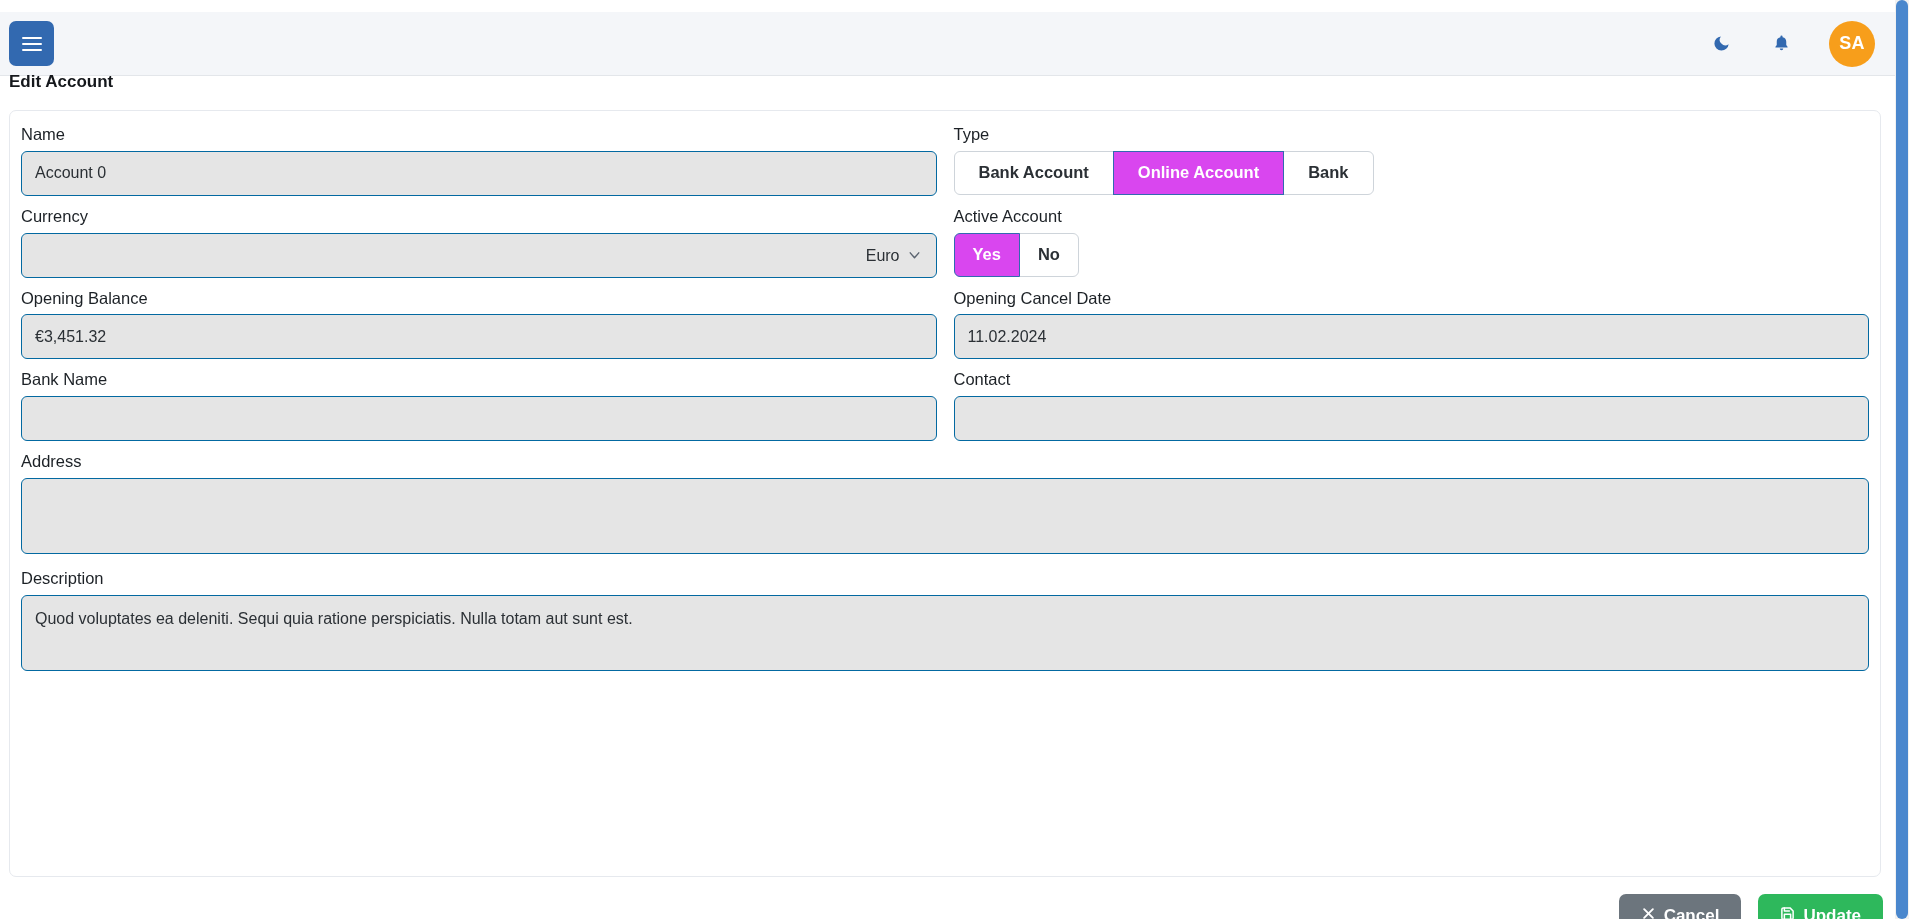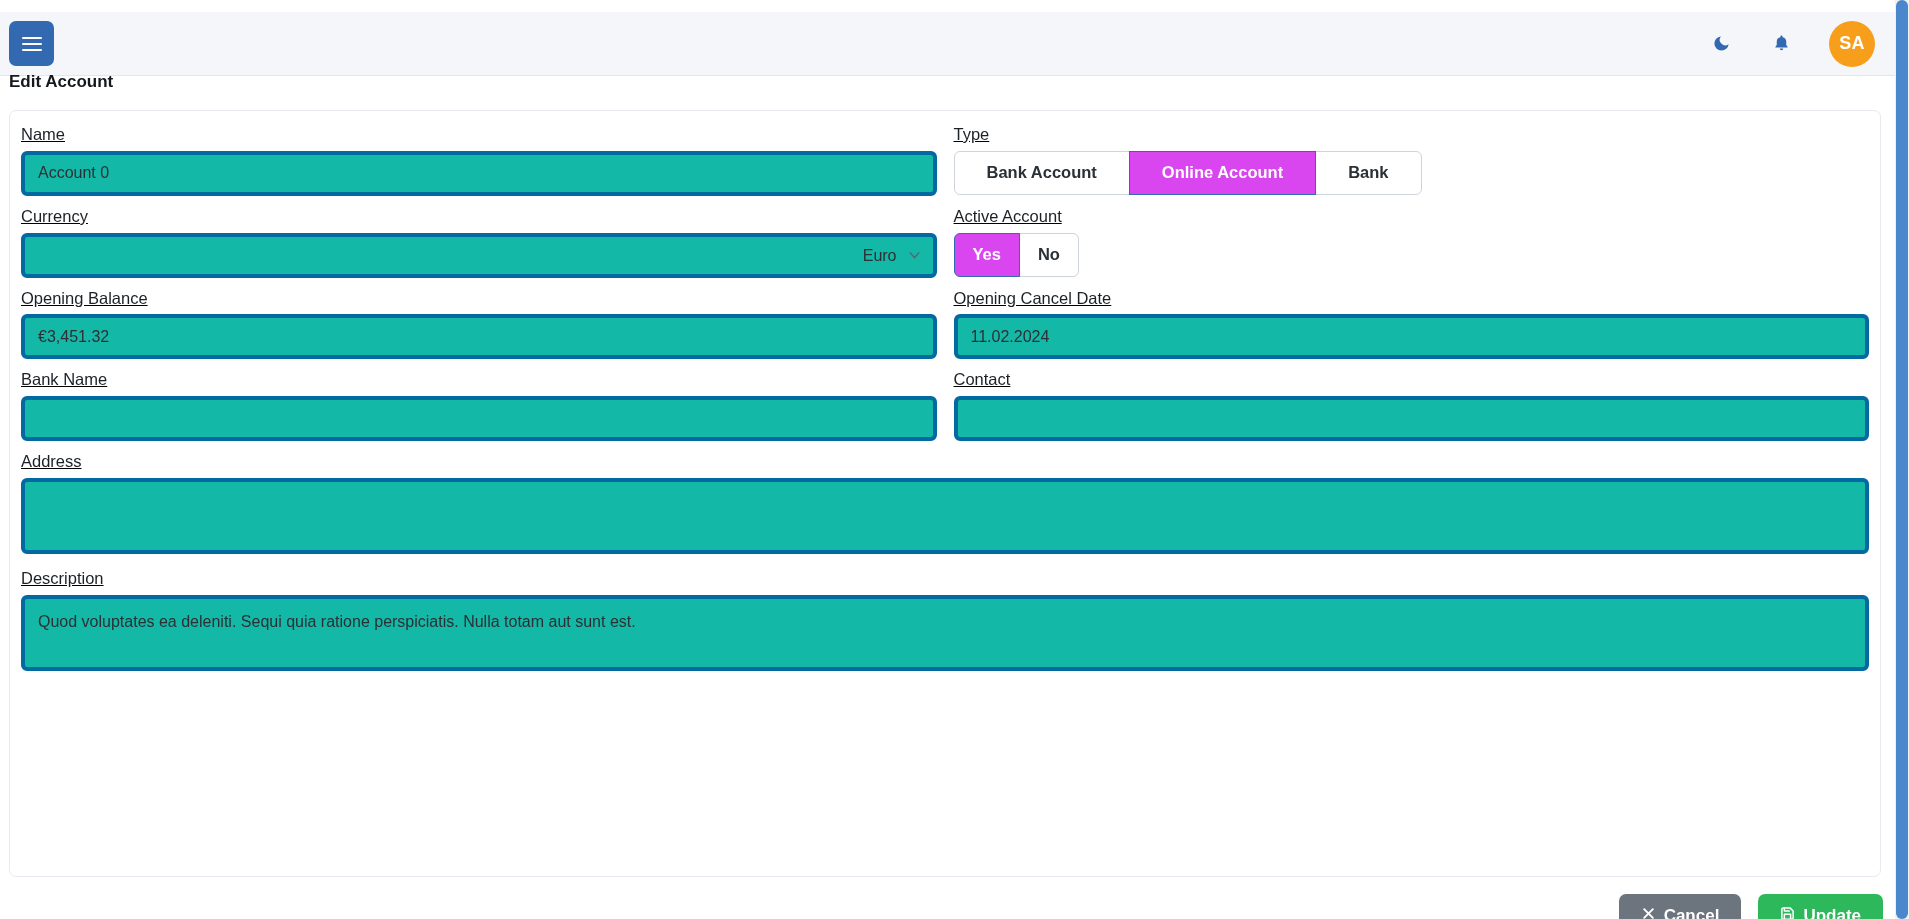--- a/index.html
+++ b/index.html
@@ -69,43 +69,42 @@
     background: #ffffff;
     border: 1px solid #e6e9ee;
     border-radius: 7px;
   }
   .card-body { padding: 14px 11px 0 11px; }
 
   .grid {
     display: grid;
     grid-template-columns: 1fr 1fr;
     column-gap: 17px;
-    text-decoration: underline;
   }
   .field { margin-bottom: 11px; }
   .field-full { grid-column: 1 / span 2; }
 
   label.fl {
     display: block;
     font-size: 16.5px;
     color: #1c2126;
     margin-bottom: 6px;
     line-height: 1.2;
   }
 
   .inp {
     width: 100%;
     height: 45px;
-    border: 4px solid #0369a1;
+    border: 1px solid #0369a1;
     border-radius: 6px;
     padding: 0 13px;
     font-size: 16px;
     color: #2b3035;
     font-family: "Liberation Sans", sans-serif;
-    background: #14b8a6;
+    background: #e5e5e5;
     outline: none;
   }
   .inp::placeholder { color: #9aa3ad; }
 
   .select-wrap { position: relative; }
   .select-wrap .chev {
     position: absolute; right: 14px; top: 50%;
     transform: translateY(-50%);
     pointer-events: none;
     color: #5b6470;
@@ -122,21 +121,21 @@
     padding: 12px 13px;
     resize: none;
     line-height: 1.35;
   }
   textarea.desc { height: 76px; }
 
   
   .btn-group { display: inline-flex; }
   .btn-group .gb {
     height: 44px;
-    padding: 0 32px;
+    padding: 0 24px;
     font-size: 16.5px;
     font-weight: bold;
     font-family: "Liberation Sans", sans-serif;
     border: 1px solid #ced4da;
     background: #ffffff;
     color: #2b3035;
     cursor: pointer;
     display: flex; align-items: center; justify-content: center;
     margin-left: -1px;
   }

